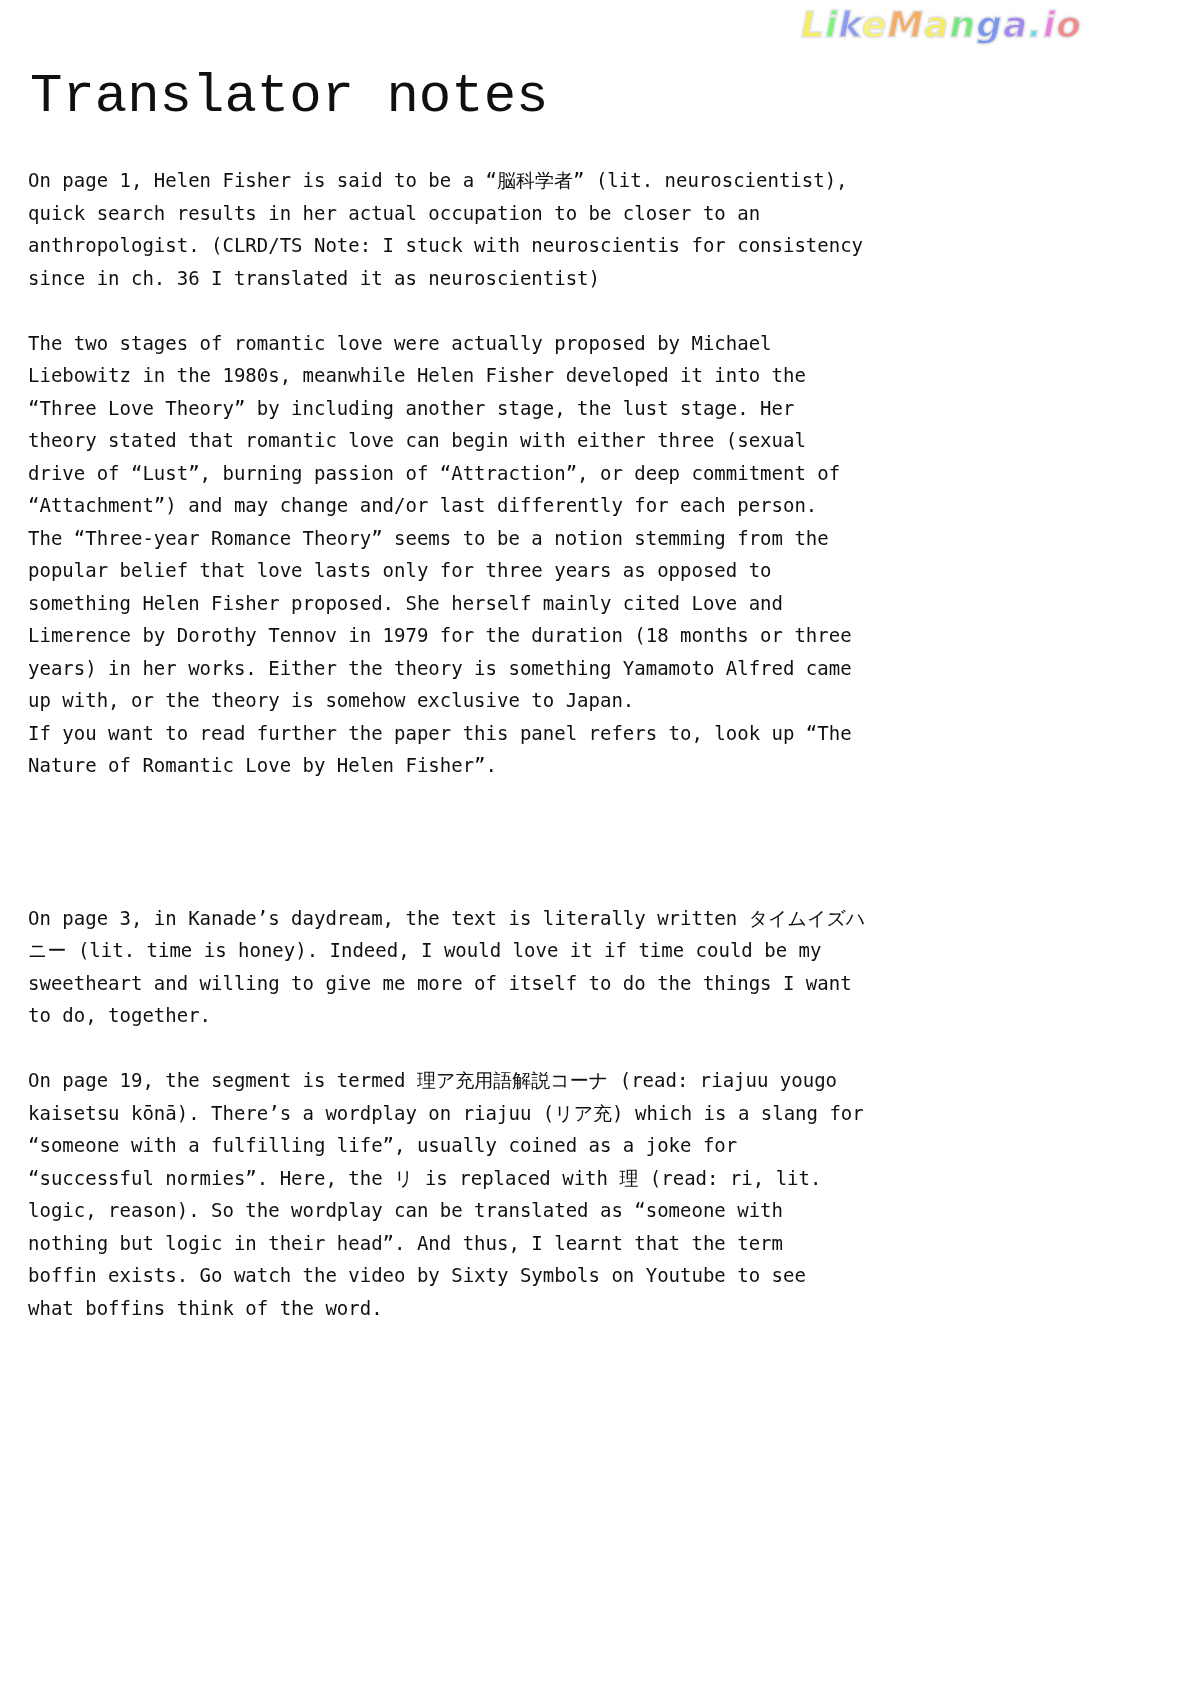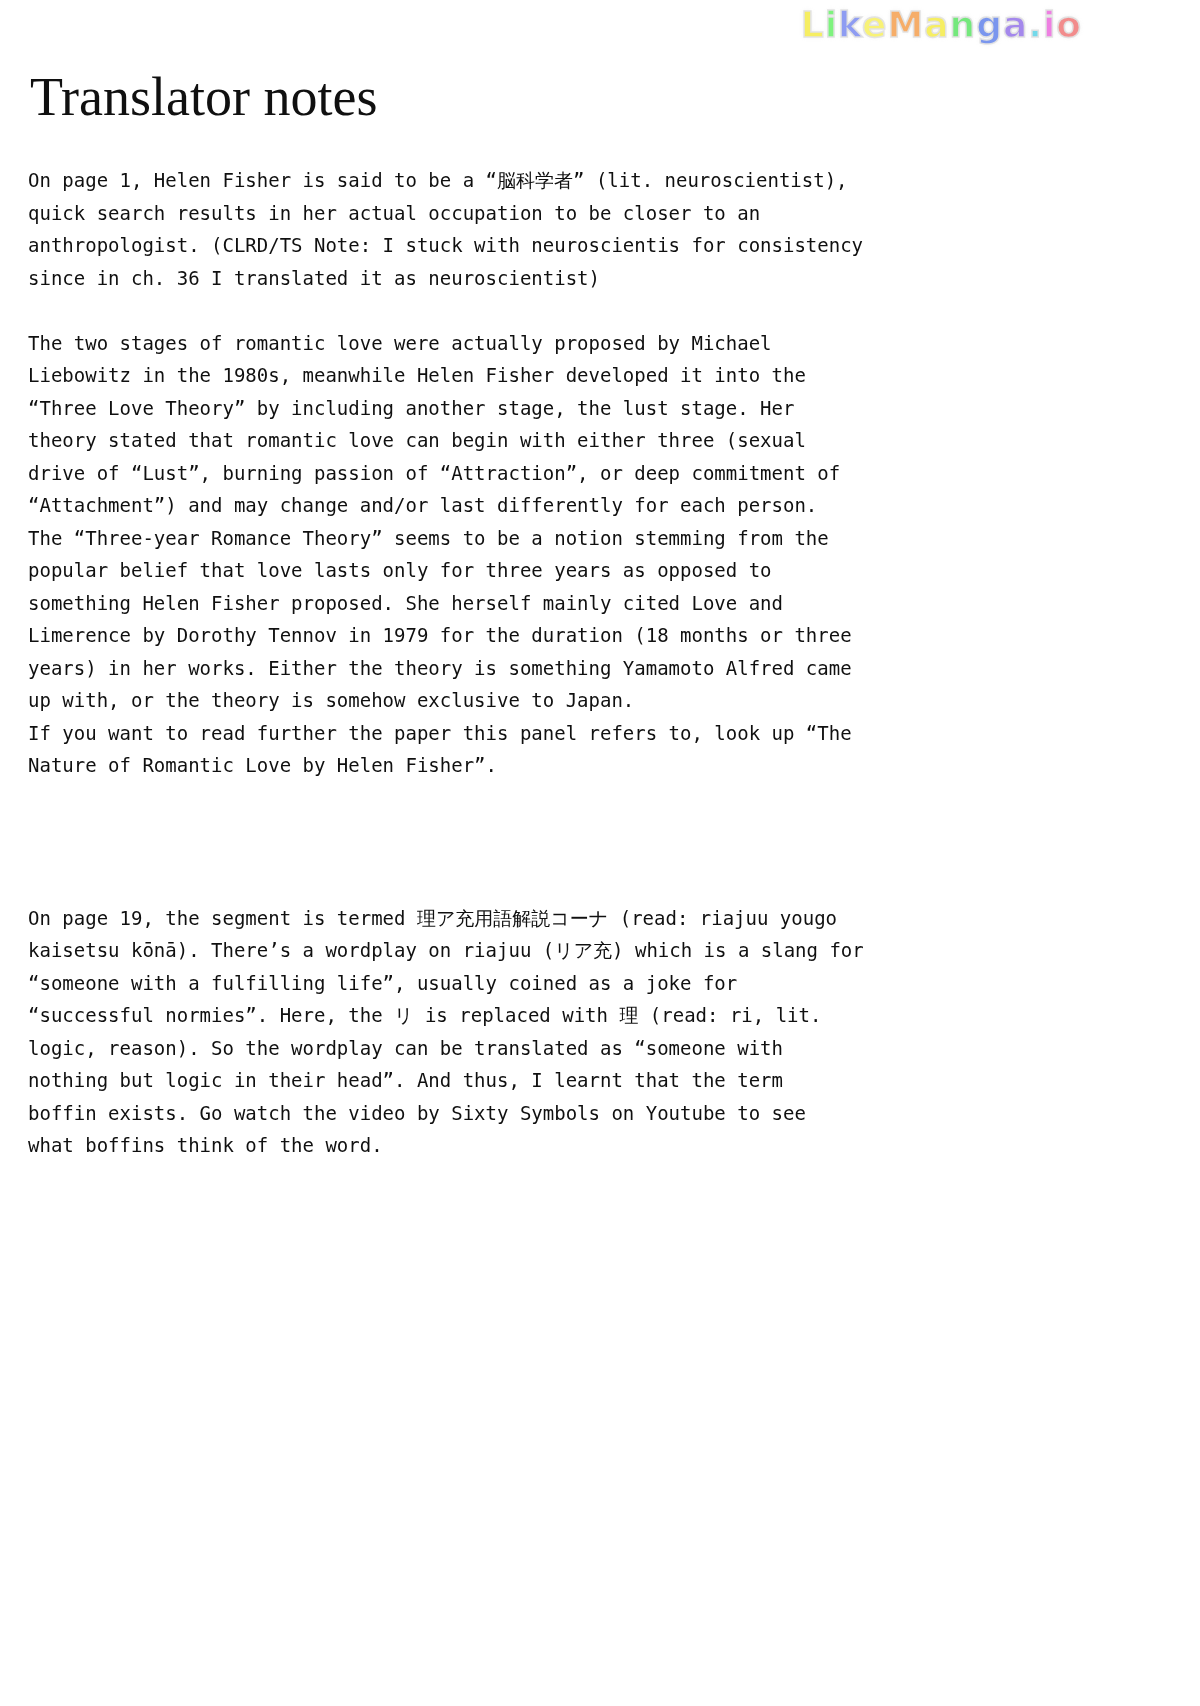--- a/index.html
+++ b/index.html
@@ -11,36 +11,37 @@
     overflow: hidden;
     font-family: "DejaVu Sans Mono", "Liberation Mono", monospace;
     color: #101010;
   }
   .watermark {
     position: absolute;
     top: 4px;
     right: 118px;
     font-family: "DejaVu Sans", "Liberation Sans", sans-serif;
     font-weight: bold;
+    font-style: italic;
     font-size: 36px;
     letter-spacing: 1px;
     white-space: nowrap;
     user-select: none;
   }
   .watermark span {
     -webkit-text-stroke: 1.5px rgba(225,225,225,0.95);
     text-shadow:
       0 0 2px rgba(255,255,255,0.9),
       0 0 4px rgba(235,235,235,0.8);
   }
   .page-title {
     position: absolute;
     left: 30px;
     top: 30px;
-    font-family: Liberation Serif, serif;
+    font-family: Liberation Mono, monospace;
     font-size: 54px;
     font-weight: 500;
     line-height: 1.15;
     color: #101010;
     white-space: pre;
   }
   .content {
     position: absolute;
     left: 28px;
     top: 164px;
@@ -79,20 +80,24 @@
 drive of “Lust”, burning passion of “Attraction”, or deep commitment of
 “Attachment”) and may change and/or last differently for each person.
 The “Three-year Romance Theory” seems to be a notion stemming from the
 popular belief that love lasts only for three years as opposed to
 something Helen Fisher proposed. She herself mainly cited Love and
 Limerence by Dorothy Tennov in 1979 for the duration (18 months or three
 years) in her works. Either the theory is something Yamamoto Alfred came
 up with, or the theory is somehow exclusive to Japan.
 If you want to read further the paper this panel refers to, look up “The
 Nature of Romantic Love by Helen Fisher”.</div>
+    <div class="para">On page 3, in Kanade’s daydream, the text is literally written タイムイズハ
+ニー (lit. time is honey). Indeed, I would love it if time could be my
+sweetheart and willing to give me more of itself to do the things I want
+to do, together.</div>
     <div class="para">On page 19, the segment is termed 理ア充用語解説コーナ (read: riajuu yougo
 kaisetsu kōnā). There’s a wordplay on riajuu (リア充) which is a slang for
 “someone with a fulfilling life”, usually coined as a joke for
 “successful normies”. Here, the リ is replaced with 理 (read: ri, lit.
 logic, reason). So the wordplay can be translated as “someone with
 nothing but logic in their head”. And thus, I learnt that the term
 boffin exists. Go watch the video by Sixty Symbols on Youtube to see
 what boffins think of the word.</div>
   </div>
 

